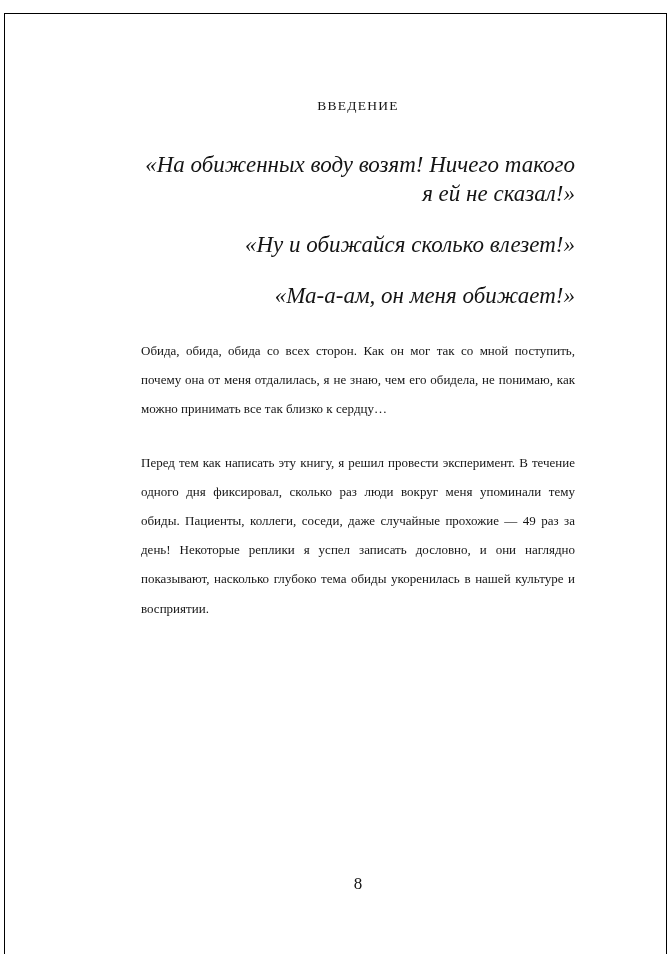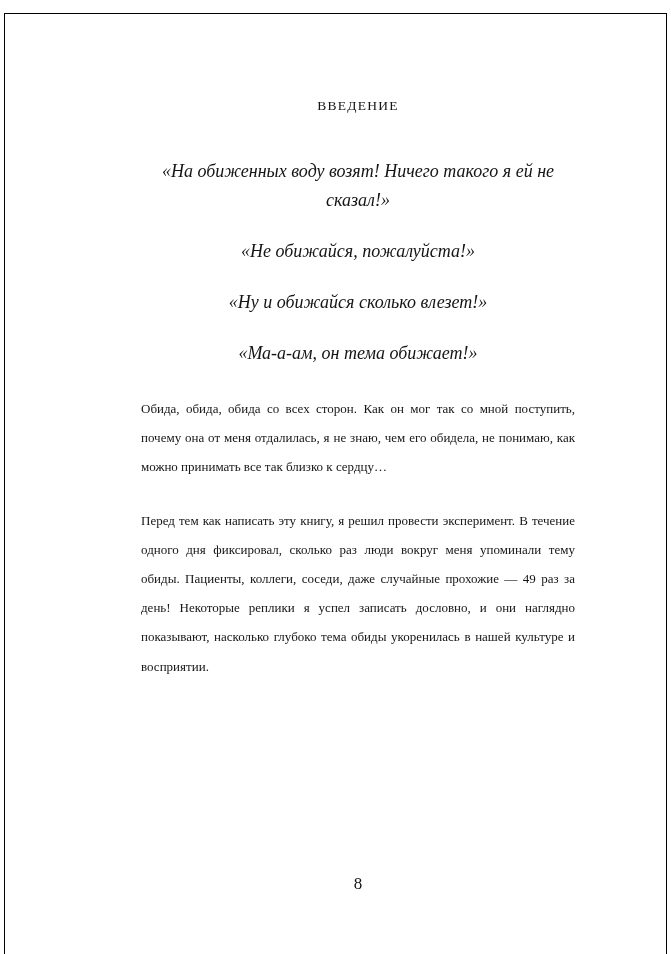--- a/index.html
+++ b/index.html
@@ -49,24 +49,24 @@
 
   .content {
     position: absolute;
     top: 136px;
     left: 0;
     width: 434px;
   }
 
   .quote {
     font-style: italic;
-    font-size: 18px;
+    font-size: 23px;
     line-height: 29px;
-    text-align: center;
-    margin: 7px 0 22px 0;
+    text-align: right;
+    margin: 0 0 22px 0;
     color: #151515;
   }
   .quote:last-of-type { margin-bottom: 0; }
 
   .para {
     font-size: 13px;
     line-height: 29.2px;
     text-align: justify;
     text-justify: inter-word;
     margin: 0 0 24px 0;
@@ -93,23 +93,22 @@
 
 <div class="page">
   <div class="page-inner">
 
     <div class="running-head">ВВЕДЕНИЕ</div>
 
     <div class="content">
 
       <div class="quote-group">
         <p class="quote">«На обиженных воду возят! Ничего такого я ей не сказал!»</p>
-        <p class="quote">«Не обижайся, пожалуйста!»</p>
         <p class="quote">«Ну и обижайся сколько влезет!»</p>
-        <p class="quote">«Ма-а-ам, он тема обижает!»</p>
+        <p class="quote">«Ма-а-ам, он меня обижает!»</p>
       </div>
 
       <div class="body-group">
         <p class="para">Обида, обида, обида со всех сторон. Как он мог так со мной поступить, почему она от меня отдалилась, я не знаю, чем его обидела, не понимаю, как можно принимать все так близко к сердцу…</p>
         <p class="para">Перед тем как написать эту книгу, я решил провести эксперимент. В течение одного дня фиксировал, сколько раз люди вокруг меня упоминали тему обиды. Пациенты, коллеги, соседи, даже случайные прохожие — 49 раз за день! Некоторые реплики я успел записать дословно, и они наглядно показывают, насколько глубоко тема обиды укоренилась в нашей культуре и восприятии.</p>
       </div>
 
     </div>
 
     <div class="folio">8</div>

